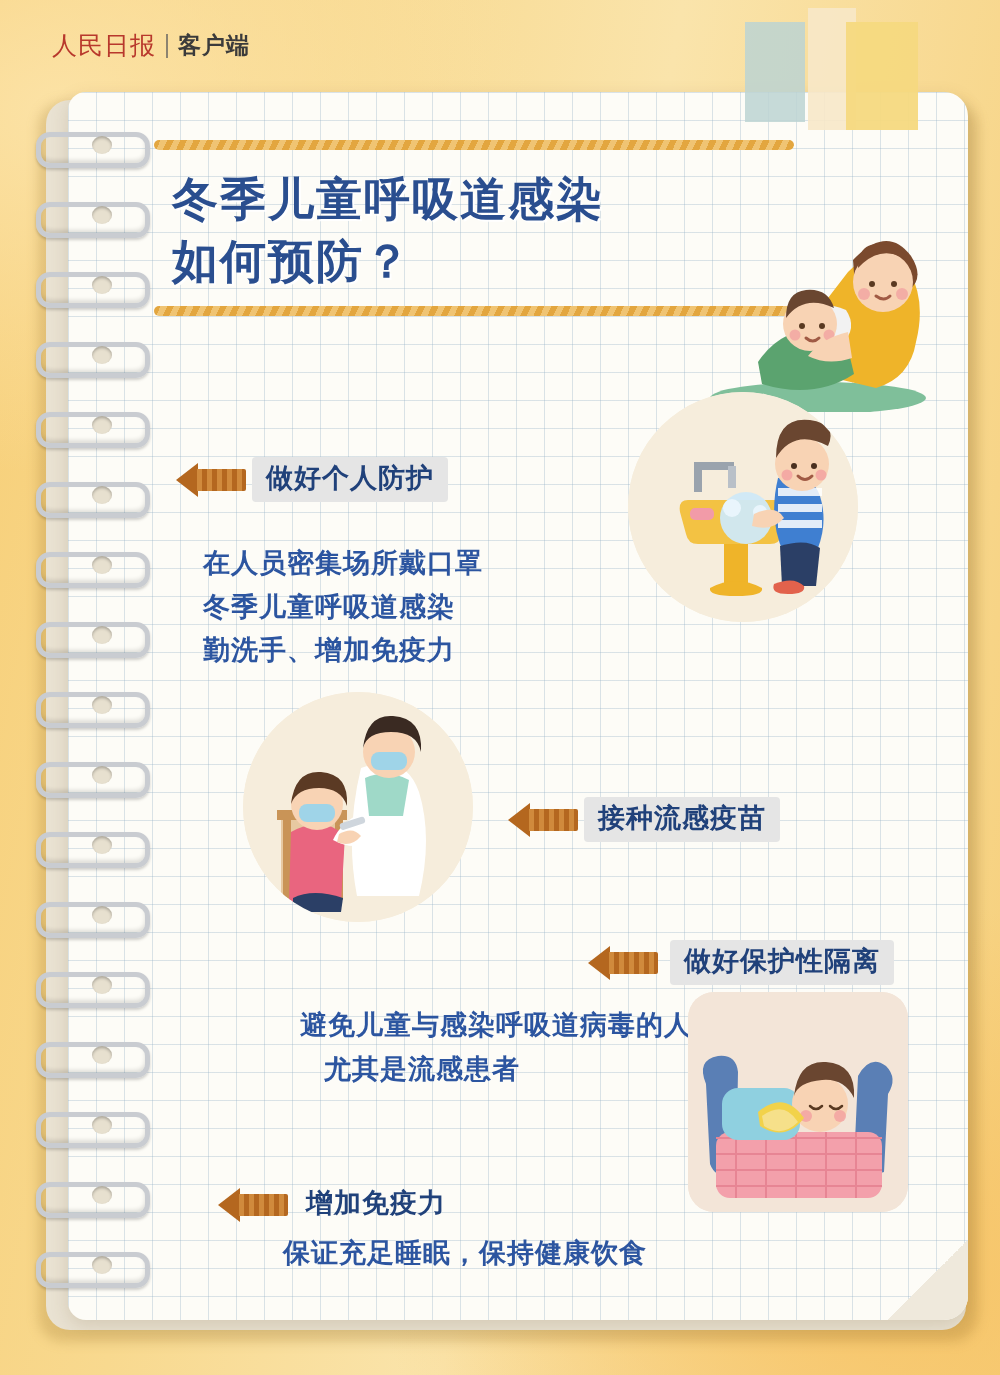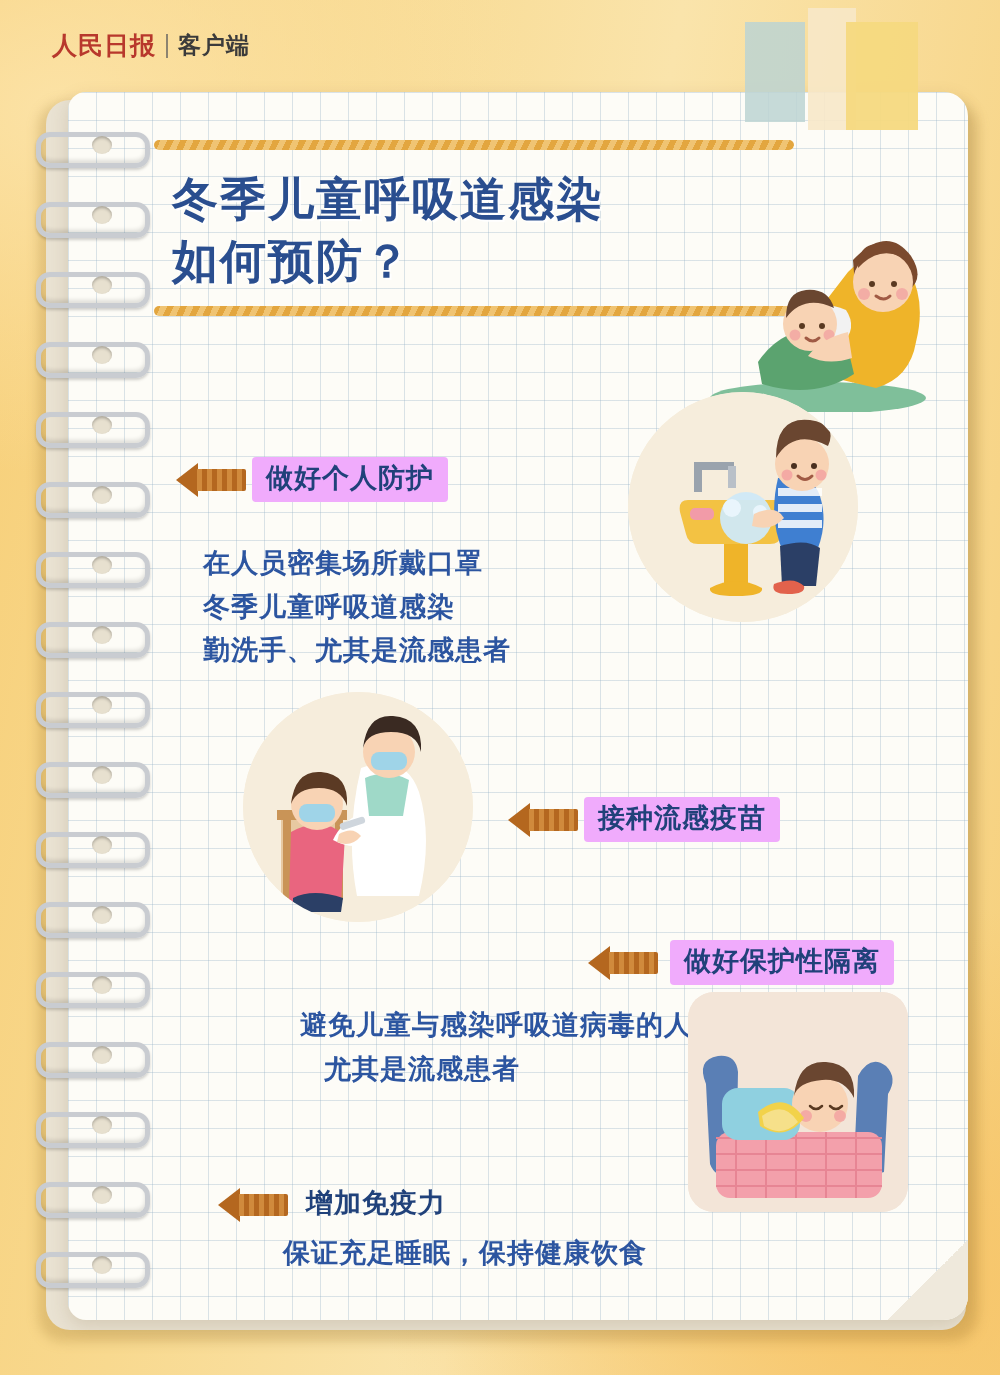--- a/index.html
+++ b/index.html
@@ -31,21 +31,21 @@
     top: 30px;
     left: 52px;
     display: flex;
     align-items: center;
     gap: 10px;
     z-index: 40;
   }
   .masthead .logo {
     font-family: "Liberation Serif", "DejaVu Serif", serif;
     font-size: 25px;
-    font-weight: bold;
+    font-weight: normal;
     color: #b8382c;
     letter-spacing: 1px;
     line-height: 1;
   }
   .masthead .divider {
     width: 2px;
     height: 24px;
     background: #5d5d5d;
     opacity: .7;
   }
@@ -193,21 +193,21 @@
     left: 0; top: 0;
     width: 0; height: 0;
     border-top: 17px solid transparent;
     border-bottom: 17px solid transparent;
     border-right: 22px solid #b4671f;
   }
   .tag-label {
     font-size: 27px;
     font-weight: bold;
     color: #20417a;
-    background: #f0abfc;
+    background: #e5e5e5;
     padding: 3px 14px 6px;
     border-radius: 4px;
     letter-spacing: 1px;
     white-space: nowrap;
   }
   .tag-label.plain {
     background: transparent;
     padding-left: 12px;
   }
   .body-text {
@@ -289,21 +289,21 @@
         <div class="tag" style="left:108px; top:365px;">
           <div class="arrow">
             <div class="head"></div>
               <div class="body"></div>
           </div>
           <div class="tag-label">做好个人防护</div>
         </div>
         <div class="body-text" style="left:135px; top:450px; width:420px;">
           <div>在人员密集场所戴口罩</div>
           <div>冬季儿童呼吸道感染</div>
-          <div>勤洗手、尤其是流感患者</div>
+          <div>勤洗手、增加免疫力</div>
         </div>
 
         <svg class="ill c1" viewBox="0 0 230 230">
           <circle cx="115" cy="115" r="115" fill="#f6eddc"></circle>
           <path d="M60 108 h92 q10 0 8 12 l-6 22 q-2 10 -12 10 h-72 q-10 0 -12 -10 l-6 -22 q-2 -12 8 -12z" fill="#f3c243"></path>
           <rect x="96" y="152" width="24" height="42" fill="#efb429"></rect>
           <path d="M82 196 q26 -14 52 0 q2 8 -26 8 q-28 0 -26 -8z" fill="#efb429"></path>
           <path d="M66 70 h8 v30 h-8z" fill="#9aa3ad"></path>
           <path d="M66 70 h40 v8 h-40z" fill="#9aa3ad"></path>
           <path d="M100 74 h8 v22 h-8z" fill="#b9c0c8"></path>

